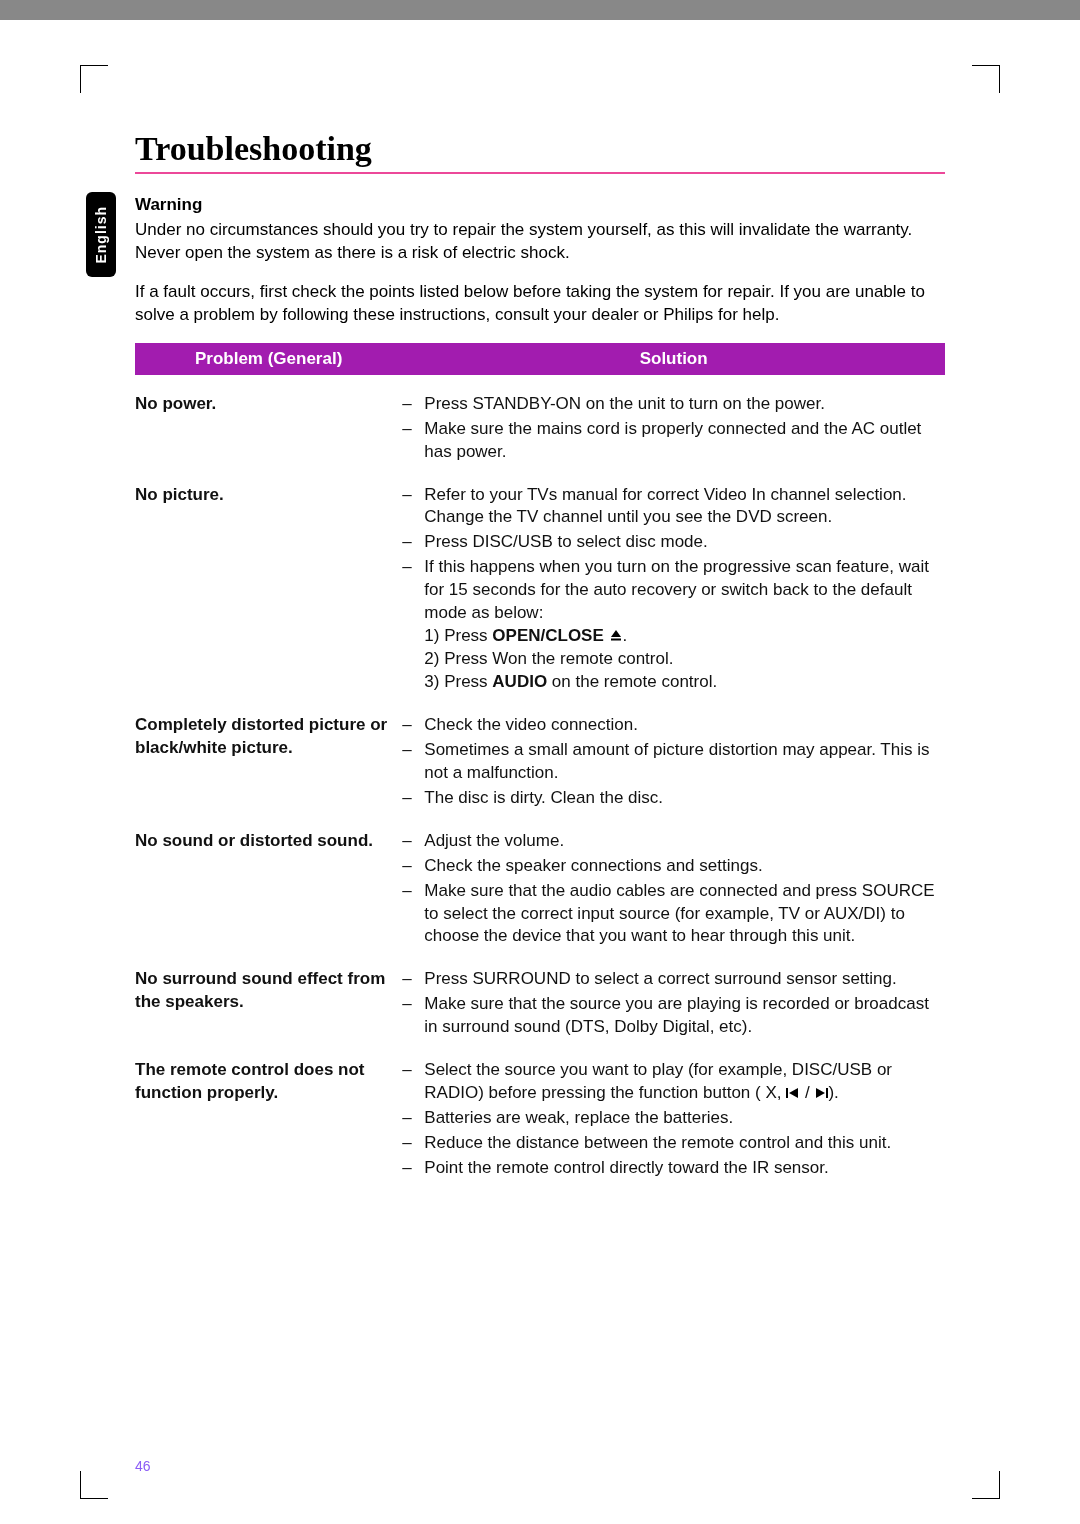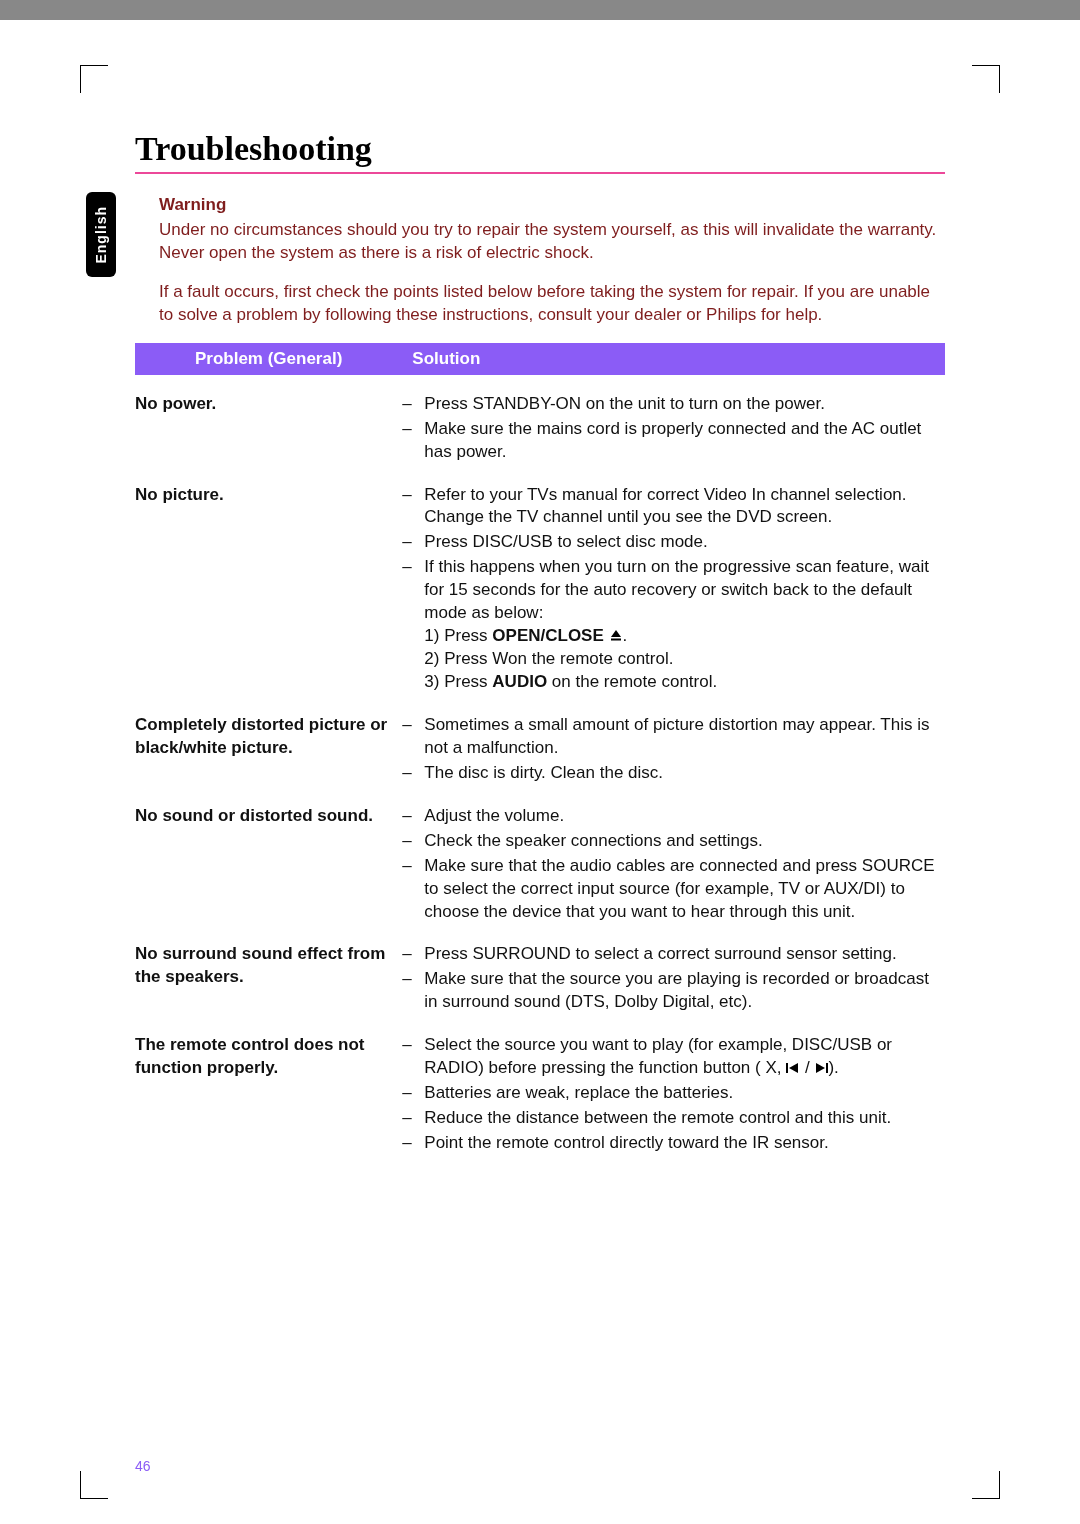--- a/index.html
+++ b/index.html
@@ -47,37 +47,36 @@
   }
   h1 {
     font-family: Georgia, 'Times New Roman', serif;
     font-weight: bold;
     font-size: 34px;
     border-bottom: 2px solid #ec4899;
     padding-bottom: 4px;
     margin-bottom: 20px;
   }
   .warning-block {
-    margin-left: 24px;
     font-size: 17px;
     line-height: 1.35;
-    color: #7f1d1d;
+    color: #000000;
   }
   .warning-title { font-weight: bold; margin-bottom: 2px; }
   .warning-block p { margin-bottom: 16px; }
   .tbl-head {
     display: flex;
-    background: #8b5cf6;
+    background: #a21caf;
     color: #fff;
     font-weight: bold;
     font-size: 17px;
     margin-top: 6px;
   }
   .tbl-head .col1 { width: 33%; padding: 6px 10px; text-align: center; }
-  .tbl-head .col2 { flex: 1; padding: 6px 10px; }
+  .tbl-head .col2 { flex: 1; padding: 6px 10px; text-align: center; }
   .row {
     display: flex;
     margin-top: 18px;
     font-size: 17px;
     line-height: 1.35;
     color: #111;
   }
   .row .col1 { width: 33%; font-weight: bold; padding-right: 10px; }
   .row .col2 { flex: 1; }
   .sol-list { list-style: none; }
@@ -153,20 +152,21 @@
                 <li>2)  Press  Won the remote control.</li>
                 <li>3)  Press <b>AUDIO</b>  on the remote control.</li>
               </ul></li>
           </ul>
         </div>
       </div>
       <div class="row">
         <div class="col1">Completely distorted picture or black/white picture.</div>
         <div class="col2">
           <ul class="sol-list">
+            <li>Check the video connection.</li>
             <li>Sometimes a small amount of picture distortion may appear. This is not a malfunction.</li>
             <li>The disc is dirty. Clean the disc.</li>
           </ul>
         </div>
       </div>
       <div class="row">
         <div class="col1">No sound or distorted sound.</div>
         <div class="col2">
           <ul class="sol-list">
             <li>Adjust the volume.</li>

